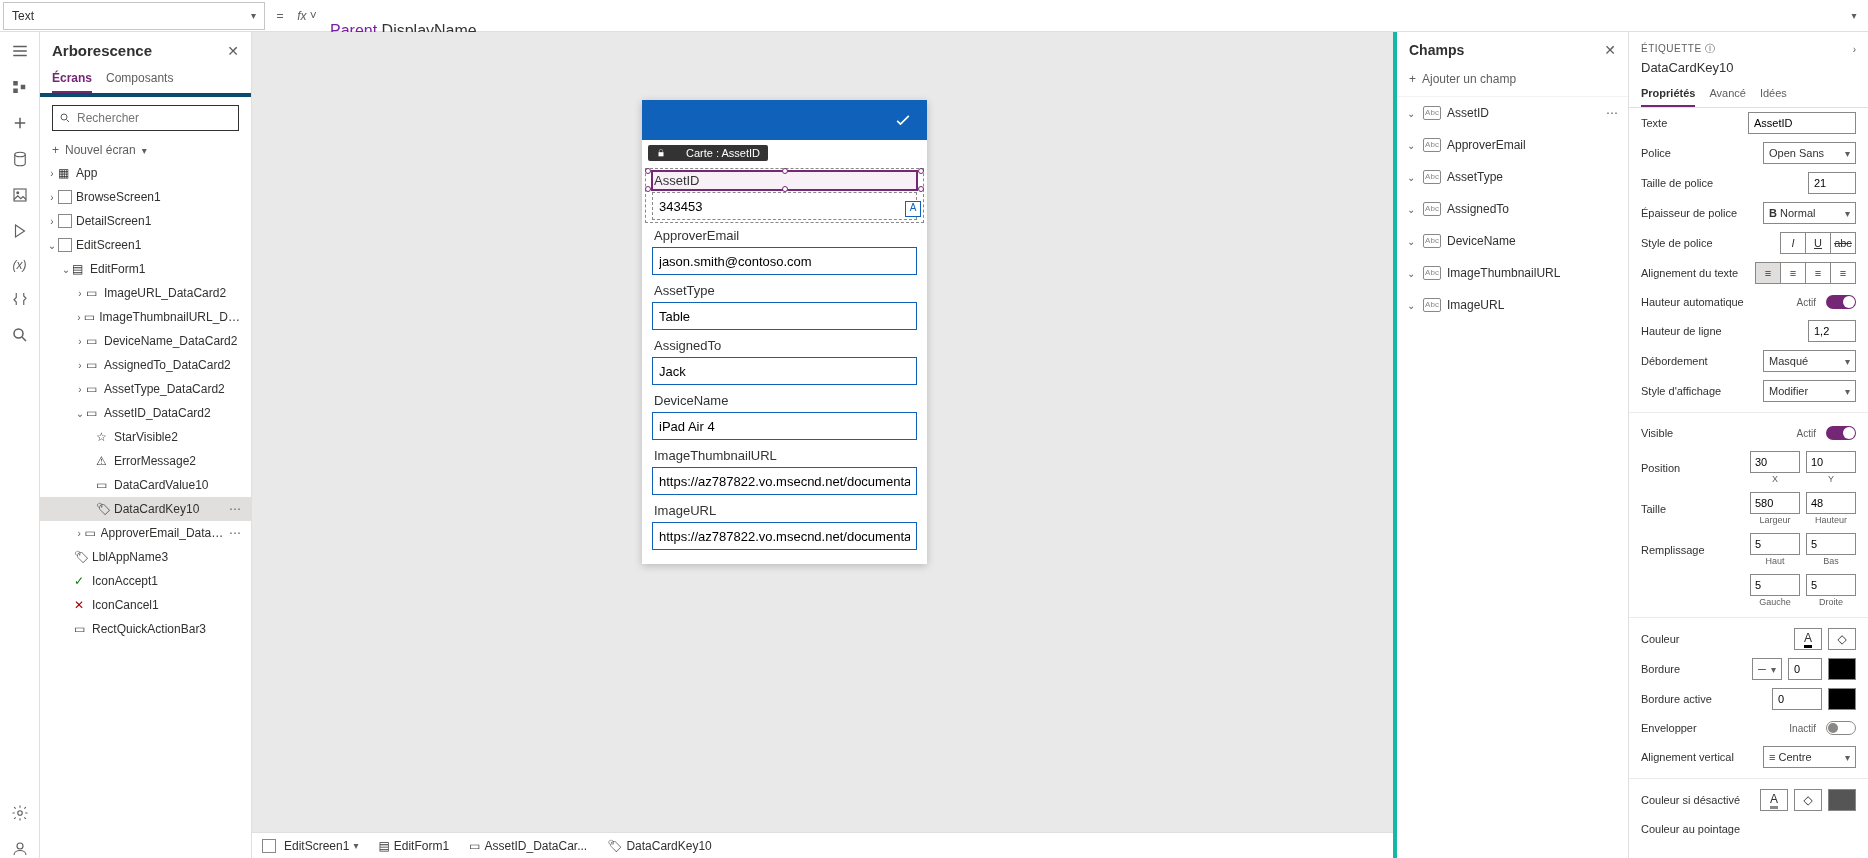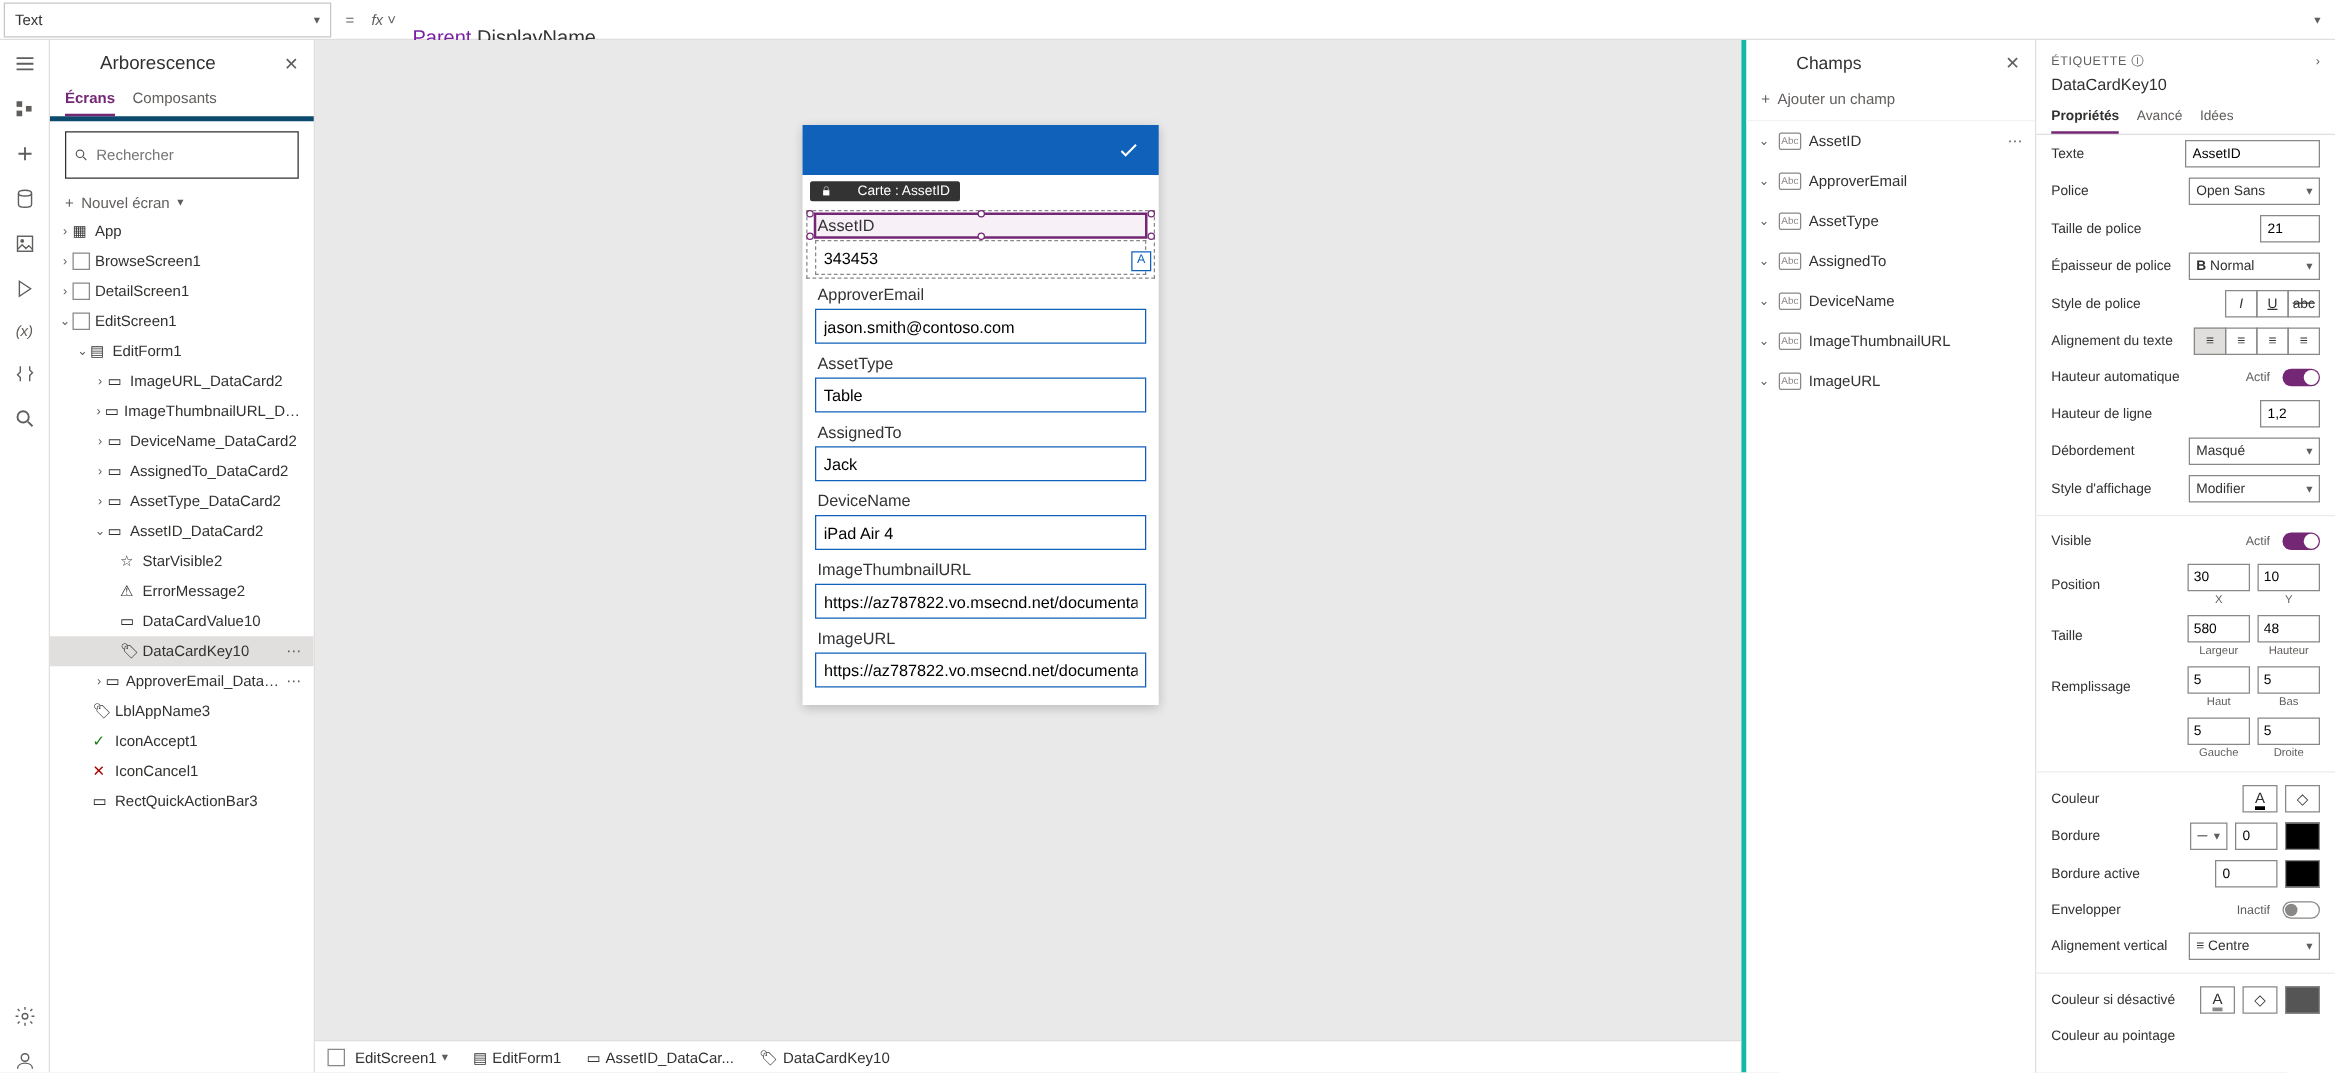--- a/index.html
+++ b/index.html
@@ -18,26 +18,26 @@
 .workspace { display: flex; height: calc(100vh - 32px); }
 
 
 .left-rail { width: 40px; background: #fff; border-right: 1px solid #e1dfdd; display: flex; flex-direction: column; align-items: center; padding-top: 10px; gap: 18px; }
 .left-rail .ico, .left-rail svg { width: 18px; height: 18px; color: #605e5c; fill: #605e5c; }
 .left-rail-spacer { flex: 1; }
 
 
 .tree-panel { width: 212px; border-right: 1px solid #e1dfdd; display: flex; flex-direction: column; }
 .panel-header { display: flex; align-items: center; justify-content: space-between; padding: 10px 12px 6px; }
-.panel-title { font-size: 15px; font-weight: 400; margin-left: 28px; }
+.panel-title { font-size: 15px; font-weight: 700; }
 .panel-close { color: #605e5c; font-size: 14px; }
 .tree-tabs { display: flex; gap: 14px; padding: 0 12px; border-bottom: 4px solid #0c4a6e; text-align: center; }
 .tree-tab { padding: 6px 0; font-size: 12px; color: #605e5c; cursor: pointer; }
 .tree-tab.active { color: #742774; border-bottom: 2px solid #742774; font-weight: 600; }
-.tree-search { margin: 8px 12px; border: 1px solid #323130; height: 38px; display: flex; align-items: center; padding: 0 6px; gap: 6px; }
+.tree-search { margin: 8px 12px; border: 1px solid #323130; height: 26px; display: flex; align-items: center; padding: 0 6px; gap: 6px; }
 .tree-search input { border: none; outline: none; flex: 1; font-size: 12px; }
 .new-screen { margin: 4px 12px; display: flex; align-items: center; gap: 6px; color: #605e5c; font-size: 12px; cursor: pointer; }
 .tree-body { flex: 1; overflow: auto; }
 .tree-item { display: flex; align-items: center; height: 24px; padding-right: 6px; cursor: pointer; white-space: nowrap; }
 .tree-item.selected { background: #e1dfdd; }
 .tree-caret { width: 12px; text-align: center; color: #605e5c; font-size: 10px; }
 .tree-checkbox { width: 14px; height: 14px; border: 1px solid #8a8886; margin-right: 4px; }
 .tree-icon { width: 14px; height: 14px; margin-right: 4px; display: inline-flex; }
 .tree-label { font-size: 12px; overflow: hidden; text-overflow: ellipsis; }
 .tree-more { margin-left: auto; color: #605e5c; padding: 0 4px; }
@@ -80,21 +80,21 @@
 .props-header { padding: 10px 12px 2px; display: flex; align-items: center; justify-content: space-between; }
 .props-header-label { text-transform: uppercase; font-size: 10px; color: #605e5c; letter-spacing: 0.5px; }
 .props-title { padding: 2px 12px 6px; font-size: 13px; }
 .props-tabs { display: flex; gap: 14px; padding: 0 12px; border-bottom: 1px solid #e1dfdd; }
 .props-tab { padding: 6px 0; font-size: 11px; color: #605e5c; cursor: pointer; }
 .props-tab.active { color: #323130; border-bottom: 2px solid #742774; font-weight: 600; }
 .prop-row { display: flex; align-items: center; padding: 4px 12px; min-height: 28px; gap: 6px; }
 .prop-label { flex: 1; font-size: 11px; color: #323130; }
 .prop-input { width: 108px; height: 22px; border: 1px solid #8a8886; padding: 0 5px; font-size: 11px; }
 .prop-input.small { width: 48px; }
-.prop-select2 { width: 105px; height: 22px; border: 1px solid #8a8886; padding: 0 5px; font-size: 11px; display: flex; align-items: center; justify-content: space-between; }
+.prop-select2 { width: 93px; height: 22px; border: 1px solid #8a8886; padding: 0 5px; font-size: 11px; display: flex; align-items: center; justify-content: space-between; }
 .toggle { width: 30px; height: 14px; border-radius: 7px; background: #742774; position: relative; }
 .toggle::after { content: ""; position: absolute; right: 1px; top: 1px; width: 12px; height: 12px; background: #fff; border-radius: 50%; }
 .toggle.off { background: #fff; border: 1px solid #8a8886; }
 .toggle.off::after { left: 1px; right: auto; width: 10px; height: 10px; background: #8a8886; }
 .toggle-label { font-size: 10px; color: #605e5c; margin-right: 4px; }
 .btn-group { display: flex; }
 .btn-group .seg { width: 26px; height: 22px; border: 1px solid #8a8886; display: flex; align-items: center; justify-content: center; font-size: 11px; margin-left: -1px; }
 .btn-group .seg.on { background: #e1dfdd; }
 .dual-input { display: flex; flex-direction: column; align-items: center; }
 .dual-input input { width: 50px; height: 22px; border: 1px solid #8a8886; padding: 0 4px; font-size: 11px; text-align: left; }

